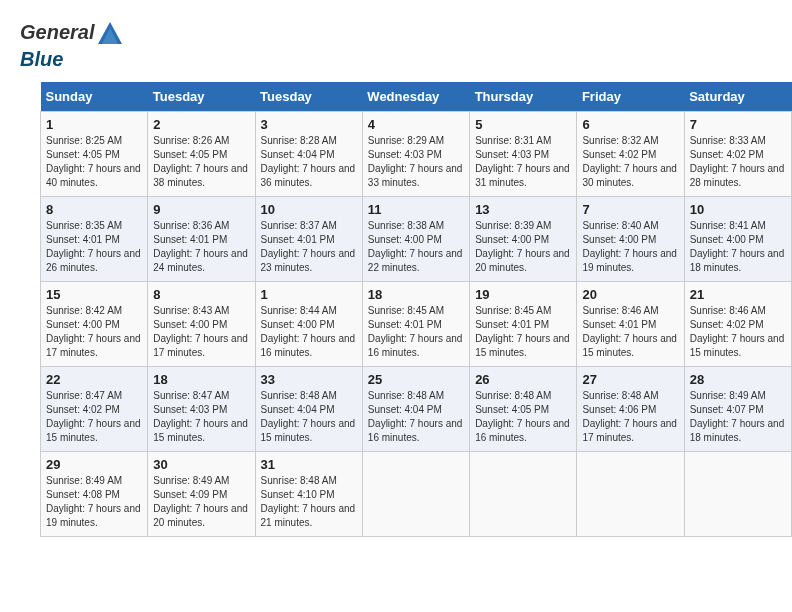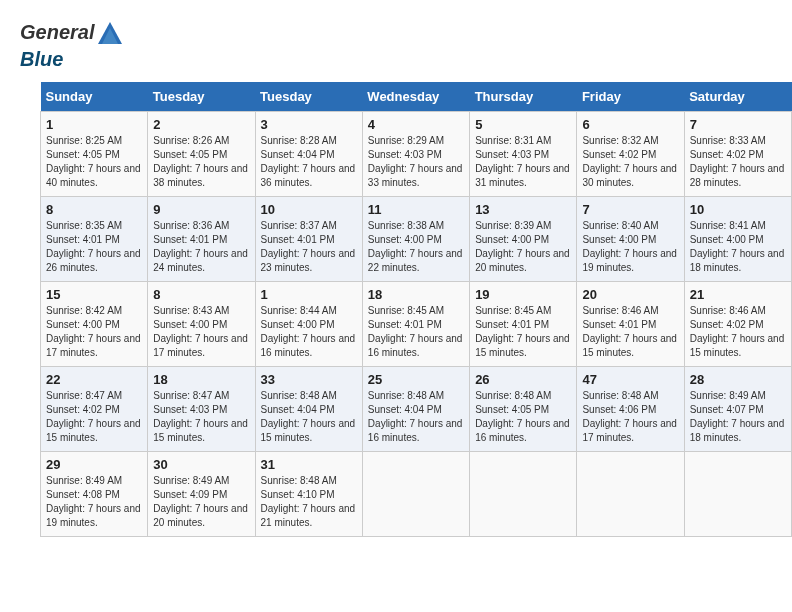--- a/index.html
+++ b/index.html
@@ -149,21 +149,21 @@
         <td><span class="day-num">19</span><span class="day-info">Sunrise: 8:45 AM<br>Sunset: 4:01 PM<br>Daylight: 7 hours and 15 minutes.</span></td>
         <td><span class="day-num">20</span><span class="day-info">Sunrise: 8:46 AM<br>Sunset: 4:01 PM<br>Daylight: 7 hours and 15 minutes.</span></td>
         <td><span class="day-num">21</span><span class="day-info">Sunrise: 8:46 AM<br>Sunset: 4:02 PM<br>Daylight: 7 hours and 15 minutes.</span></td>
       </tr>
       <tr>
         <td><span class="day-num">22</span><span class="day-info">Sunrise: 8:47 AM<br>Sunset: 4:02 PM<br>Daylight: 7 hours and 15 minutes.</span></td>
         <td><span class="day-num">18</span><span class="day-info">Sunrise: 8:47 AM<br>Sunset: 4:03 PM<br>Daylight: 7 hours and 15 minutes.</span></td>
         <td><span class="day-num">33</span><span class="day-info">Sunrise: 8:48 AM<br>Sunset: 4:04 PM<br>Daylight: 7 hours and 15 minutes.</span></td>
         <td><span class="day-num">25</span><span class="day-info">Sunrise: 8:48 AM<br>Sunset: 4:04 PM<br>Daylight: 7 hours and 16 minutes.</span></td>
         <td><span class="day-num">26</span><span class="day-info">Sunrise: 8:48 AM<br>Sunset: 4:05 PM<br>Daylight: 7 hours and 16 minutes.</span></td>
-        <td><span class="day-num">47</span><span class="day-info">Sunrise: 8:48 AM<br>Sunset: 4:06 PM<br>Daylight: 7 hours and 17 minutes.</span></td>
+        <td><span class="day-num">27</span><span class="day-info">Sunrise: 8:48 AM<br>Sunset: 4:06 PM<br>Daylight: 7 hours and 17 minutes.</span></td>
         <td><span class="day-num">28</span><span class="day-info">Sunrise: 8:49 AM<br>Sunset: 4:07 PM<br>Daylight: 7 hours and 18 minutes.</span></td>
       </tr>
       <tr>
         <td><span class="day-num">29</span><span class="day-info">Sunrise: 8:49 AM<br>Sunset: 4:08 PM<br>Daylight: 7 hours and 19 minutes.</span></td>
         <td><span class="day-num">30</span><span class="day-info">Sunrise: 8:49 AM<br>Sunset: 4:09 PM<br>Daylight: 7 hours and 20 minutes.</span></td>
         <td><span class="day-num">31</span><span class="day-info">Sunrise: 8:48 AM<br>Sunset: 4:10 PM<br>Daylight: 7 hours and 21 minutes.</span></td>
         <td class="empty-cell"></td>
         <td class="empty-cell"></td>
         <td class="empty-cell"></td>
         <td class="empty-cell"></td>

